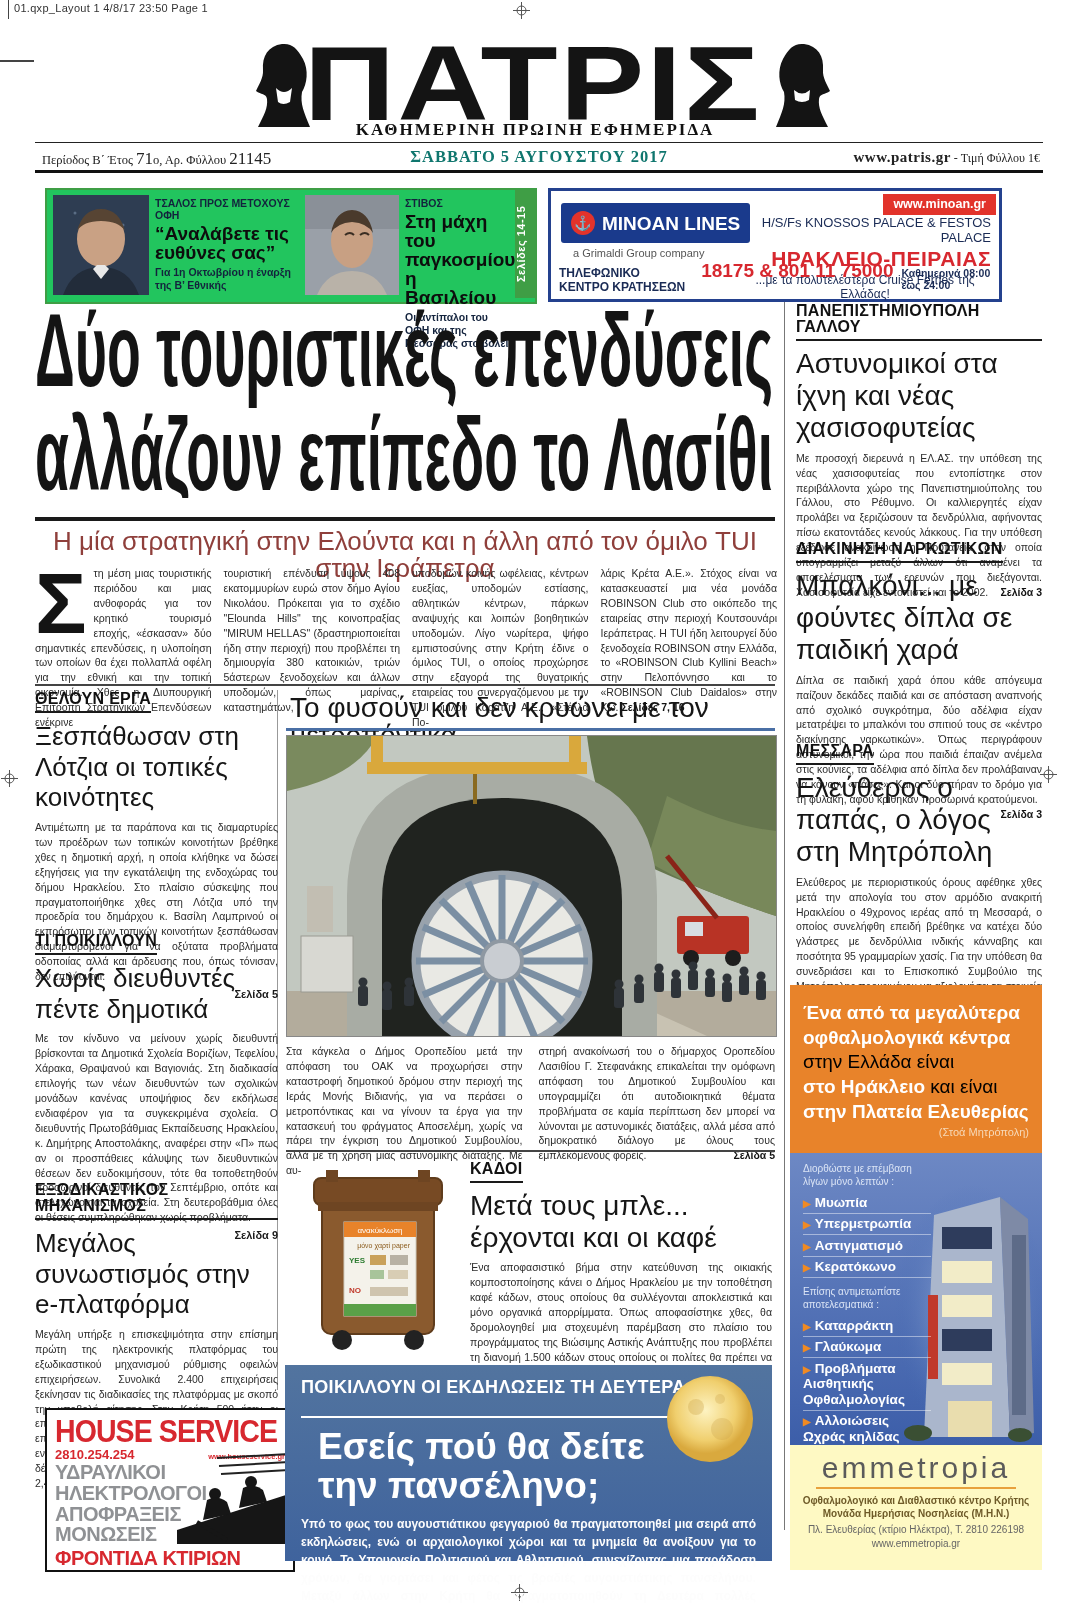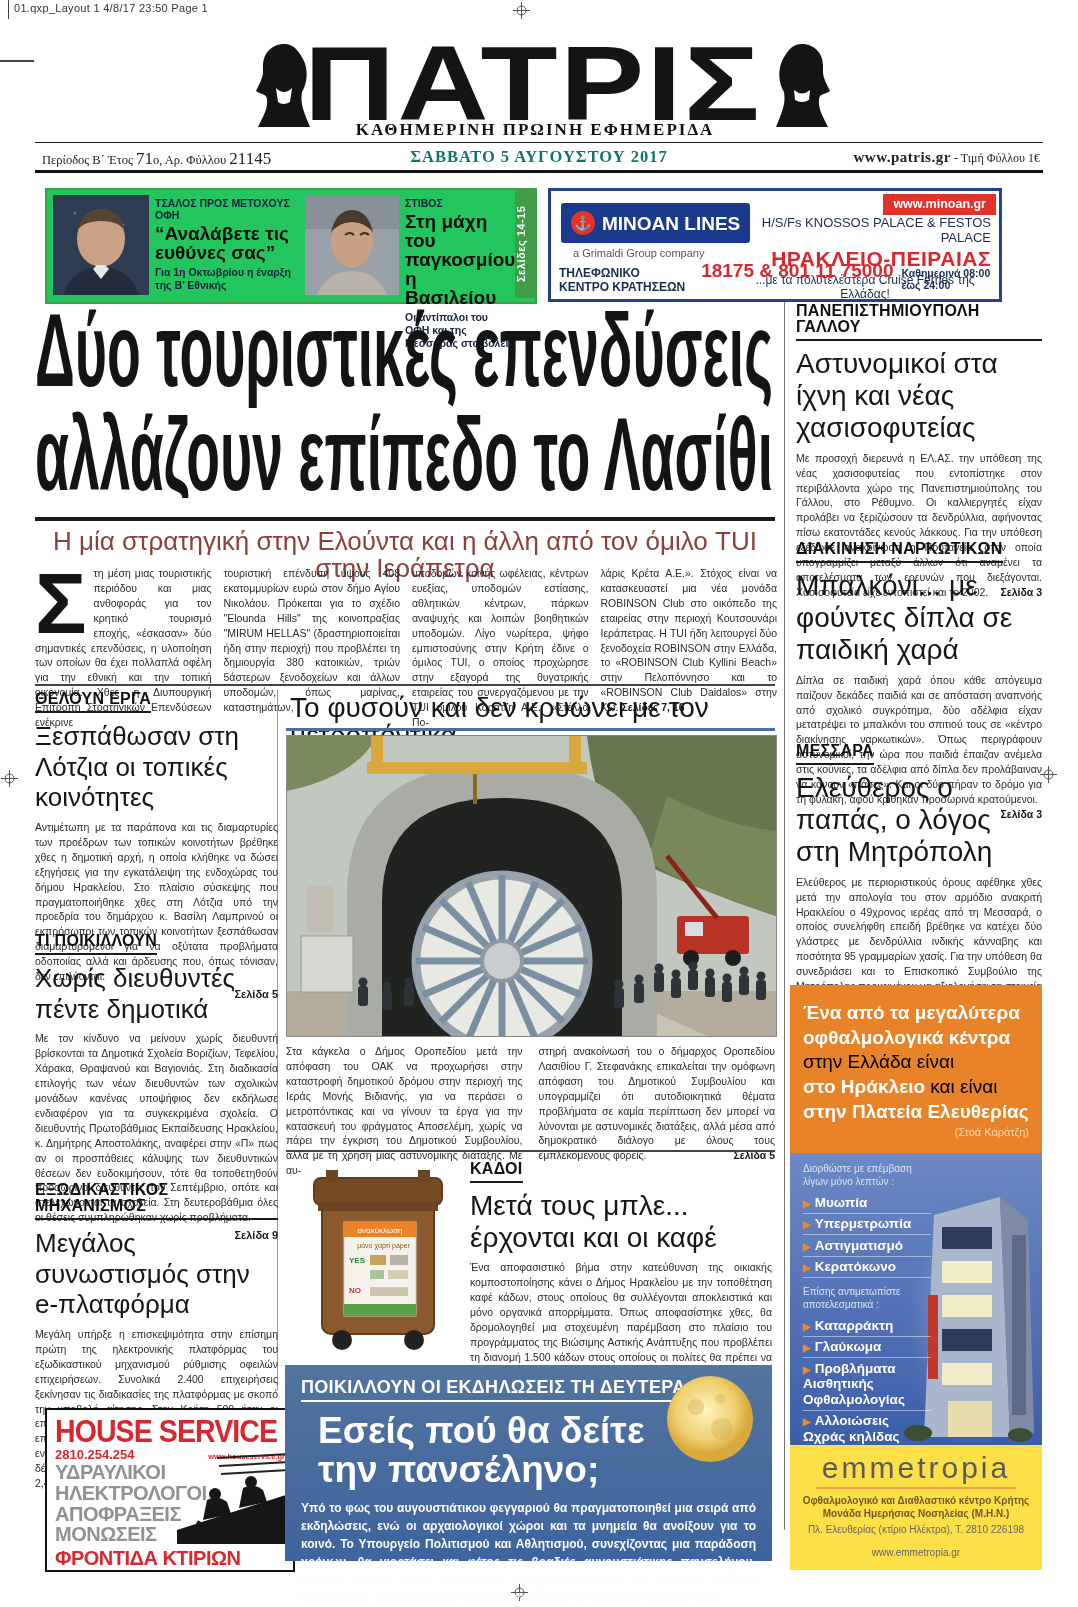--- a/index.html
+++ b/index.html
@@ -47,42 +47,42 @@
   
   .subhead{font:400 26px/1.05 "Liberation Sans",sans-serif;color:#8f3f3b;text-align:center;}
   .lead-cols{display:flex;gap:12px;}
   .lead-col{flex:1;}
   .dropcap{float:left;font:700 86px/0.78 "Liberation Sans",sans-serif;color:#141414;margin:4px 7px 0 0;}
   
   .r-head{font:400 28px/1.14 "Liberation Sans",sans-serif;color:#161616;margin:7px 0 7px;}
   
   .moonbox{background:linear-gradient(180deg,#52749f,#3f639d);color:#fff;}
   .mb-kicker{display:inline-block;font:700 18px/1 "Liberation Sans",sans-serif;color:#fff;
-             border-bottom:2px solid #fff;padding-bottom:4px;letter-spacing:.3px;}
+             border-bottom:2px solid #fff;padding-bottom:20px;letter-spacing:.3px;}
   .mb-head{font:700 37px/1.05 "Liberation Sans",sans-serif;color:#fff;margin:10px 17px 9px;}
   .mb-body{font:700 12px/1.5 "Liberation Sans",sans-serif;text-align:justify;color:#fdfdfd;}
   
   .house{border:2px solid #111;background:#fff;}
   .hs-title{font:800 31px/1 "Liberation Sans",sans-serif;color:#d7282f;letter-spacing:-1px;
             transform:scaleX(.92);transform-origin:left;white-space:nowrap;}
   .hs-phone{font:700 13px "Liberation Sans",sans-serif;color:#d7282f;}
   .hs-site{font:700 7.5px "Liberation Sans",sans-serif;color:#d7282f;}
   .hs-srv{font:700 20px/1.04 "Liberation Sans",sans-serif;color:#8f9194;letter-spacing:-.5px;}
   .hs-footer{font:800 20px/1 "Liberation Sans",sans-serif;color:#d7282f;letter-spacing:-.5px;margin-top:3px;}
   
   .em-orange{background:#e8832a;color:#fff;padding:16px 13px;}
   .em-line{font:700 19px/1.3 "Liberation Sans",sans-serif;}
   .em-line .lite,.em-lite{font-weight:400;color:#000000;}
   .em-small{font:400 11px "Liberation Sans",sans-serif;color:#f7d9b8;text-align:right;margin-top:2px;}
   .em-blue{background:linear-gradient(180deg,#6d88c4,#3c5ea9);position:relative;overflow:hidden;}
   .em-intro{font:400 10px/1.25 "Liberation Sans",sans-serif;color:#dbe4f5;margin:8px 0 4px;}
   .em-item{font:700 13.5px/1.15 "Liberation Sans",sans-serif;color:#fff;
            border-bottom:1px solid rgba(255,255,255,.45);padding:2.5px 0;}
   .em-arrow{color:#f08a23;font-size:10px;margin-right:4px;}
-  .em-white{background:#fde047;text-align:center;padding-top:8px;}
+  .em-white{background:#fef9c3;text-align:center;padding-top:8px;}
   .em-logo{font:400 30px/1 "Liberation Sans",sans-serif;color:#5b5b5b;letter-spacing:3px;}
   .em-rule{width:200px;height:2px;background:#e8a13c;margin:4px auto 5px;}
   .em-f1{font:700 10px/1.3 "Liberation Sans",sans-serif;color:#6e5a28;}
   .em-f2{font:400 10px/1.35 "Liberation Sans",sans-serif;color:#666;margin-top:3px;}
   .metro-head{font:400 28px/1 "Liberation Sans",sans-serif;color:#161616;}
   .bins-head{font:400 28px/1.15 "Liberation Sans",sans-serif;color:#161616;margin:7px 0 6px;}
 </style>
 </head>
 <body>
 
@@ -237,21 +237,21 @@
     </div>
   </div>
 
   <div class="abs" style="left:790px;top:985px;width:252px;height:545px;">
     <div class="em-orange" style="height:136px;">
       <div class="em-line">Ένα από τα μεγαλύτερα</div>
       <div class="em-line">οφθαλμολογικά κέντρα</div>
       <div class="em-line em-lite">στην Ελλάδα είναι</div>
       <div class="em-line"><b>στο Ηράκλειο</b> <span class="lite">και είναι</span></div>
       <div class="em-line">στην Πλατεία Ελευθερίας</div>
-      <div class="em-small">(Στοά Καράτζη)</div>
+      <div class="em-small">(Στοά Μητρόπολη)</div>
     </div>
     <div class="em-blue" style="height:292px;">
       <svg class="abs" style="right:0;bottom:0;" width="150" height="270" viewBox="0 0 150 270">
         <defs>
             <radialGradient id="bg1">
               <stop offset="0" stop-color="#cdd9ef" stop-opacity=".85"></stop>
               <stop offset="1" stop-color="#4067b1" stop-opacity="0"></stop>
             </radialGradient>
           </defs>
         <ellipse cx="80" cy="140" rx="78" ry="130" fill="url(#bg1)"></ellipse>
@@ -281,21 +281,21 @@
         <div class="em-item"><span class="em-arrow">▶</span><span>Αλλοιώσεις Ωχράς κηλίδας</span></div>
 
       </div>
     </div>
     <div class="em-white" style="height:117px;">
       <div class="em-logo">emmetropia</div>
       <div class="em-rule"></div>
       <div class="em-f1">Οφθαλμολογικό και Διαθλαστικό κέντρο Κρήτης</div>
       <div class="em-f1">Μονάδα Ημερήσιας Νοσηλείας (Μ.Η.Ν.)</div>
       <div class="em-f2">Πλ. Ελευθερίας (κτίριο Ηλέκτρα), Τ. 2810 226198</div>
-      <div class="em-f2" style="margin-top:9px">www.emmetropia.gr</div>
+      <div class="em-f2" style="margin-top:0">www.emmetropia.gr</div>
     </div>
   </div>
 
   <div class="abs" style="left:35px;top:690px;width:243px;">
     <span class="kicker">ΘΕΛΟΥΝ ΕΡΓΑ</span>
     <div class="art-head">Ξεσπάθωσαν στη Λότζια οι τοπικές κοινότητες</div>
     <div class="jtext">Αντιμέτωπη με τα παράπονα και τις διαμαρτυρίες των προέδρων των τοπικών κοινοτήτων βρέθηκε χθες η δημοτική αρχή, η οποία κλήθηκε να δώσει εξηγήσεις για την εγκατάλειψη της ενδοχώρας του δήμου Ηρακλείου. Στο πλαίσιο σύσκεψης που πραγματοποιήθηκε χθες στη Λότζια υπό την προεδρία του δημάρχου κ. Βασίλη Λαμπρινού οι εκπρόσωποι των τοπικών κοινοτήτων ξεσπάθωσαν διαμαρτυρόμενοι για να οξύτατα προβλήματα οδοποιίας αλλά και άρδευσης που, όπως τόνισαν, δεν επιλύονται.</div>
     <div class="pref-line">Σελίδα 5</div>
   </div>
   <div class="abs" style="left:35px;top:932px;width:243px;">

